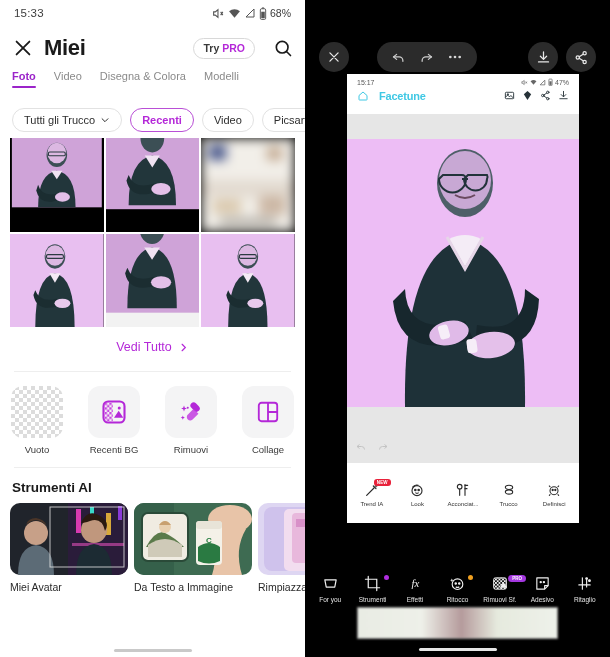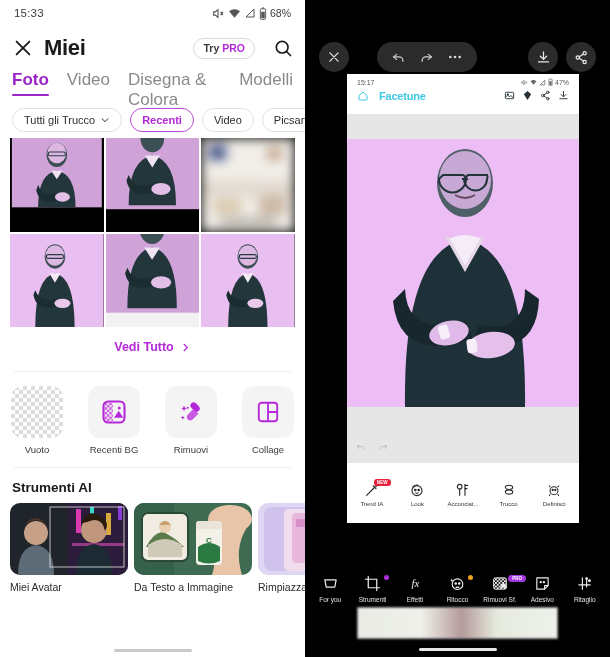--- a/index.html
+++ b/index.html
@@ -41,21 +41,21 @@
   }
   .try-pro .t1{ color:#3a3a3a; font-weight:600;}
   .try-pro .t2{ color:#b428d8; font-weight:700;}
   .search-ic{ width:20px; height:20px; margin-left:8px; cursor:pointer; flex:none;}
 
   .tabs{
     display:flex; gap:18px; padding:0 12px; height:30px; align-items:flex-start;
     flex:none;
   }
   .tab{
-    font-size:17px; color:#8a8a8a; cursor:pointer; position:relative;
+    font-size:11px; color:#8a8a8a; cursor:pointer; position:relative;
     padding-bottom:6px;
   }
   .tab.active{ color:#9b24c9; font-weight:600; }
   .tab.active:after{
     content:""; position:absolute; left:0; right:0; bottom:0; height:2px;
     background:#9b24c9; border-radius:2px;
   }
 
   .chipsrow{
     display:flex; gap:8px; padding:8px 12px 6px; align-items:center; flex:none;
@@ -69,21 +69,21 @@
 
   .grid{
     display:grid; grid-template-columns:repeat(3,1fr); gap:2px;
     padding:0 10px; flex:none;
   }
   .cell{ position:relative; width:100%; padding-top:100%; overflow:hidden; background:#000;}
   .cell .inner{ position:absolute; inset:0; }
 
   .vedi{
     display:flex; align-items:center; justify-content:center; gap:6px;
-    height:40px; font-size:12.5px; font-weight:700; color:#b428d8; cursor:pointer;
+    height:40px; font-size:12.5px; font-weight:400; color:#b428d8; cursor:pointer;
     flex:none;
   }
   .divider{ height:1px; background:#eee; margin:4px 14px 0; flex:none;}
 
   .quick{
     display:flex; justify-content:space-between; padding:14px 10px 4px; flex:none;
   }
   .q{ width:54px; display:flex; flex-direction:column; align-items:center; gap:6px; cursor:pointer;justify-content:flex-end;}
   .q .box{
     width:52px; height:52px; border-radius:12px; background:#f4f4f5;

